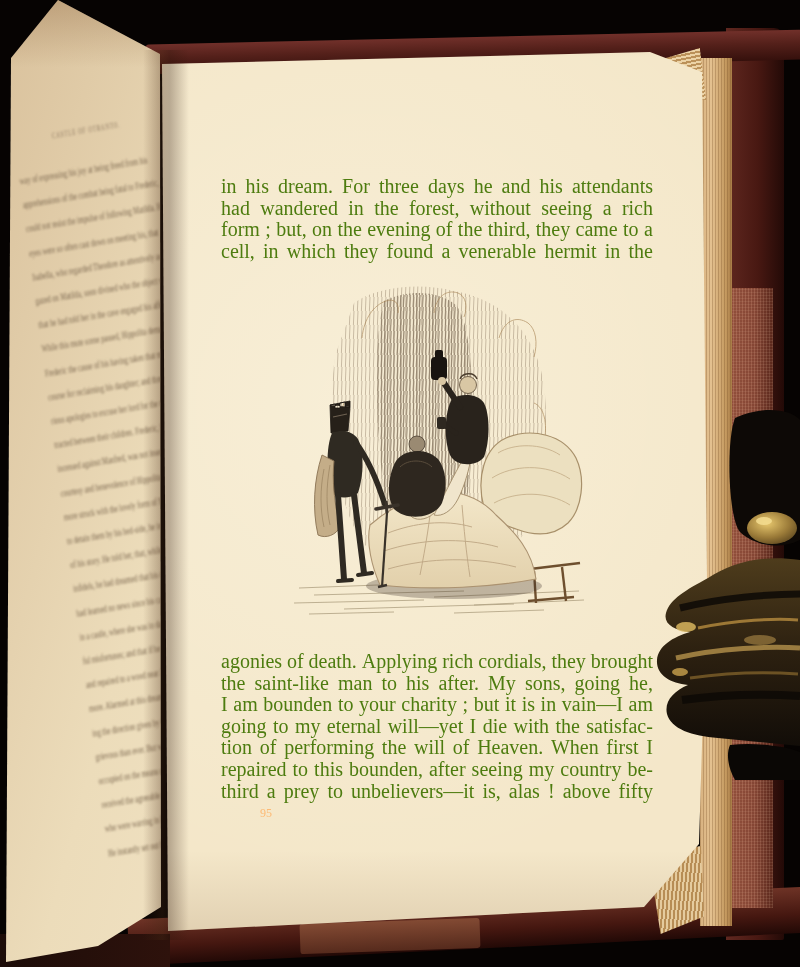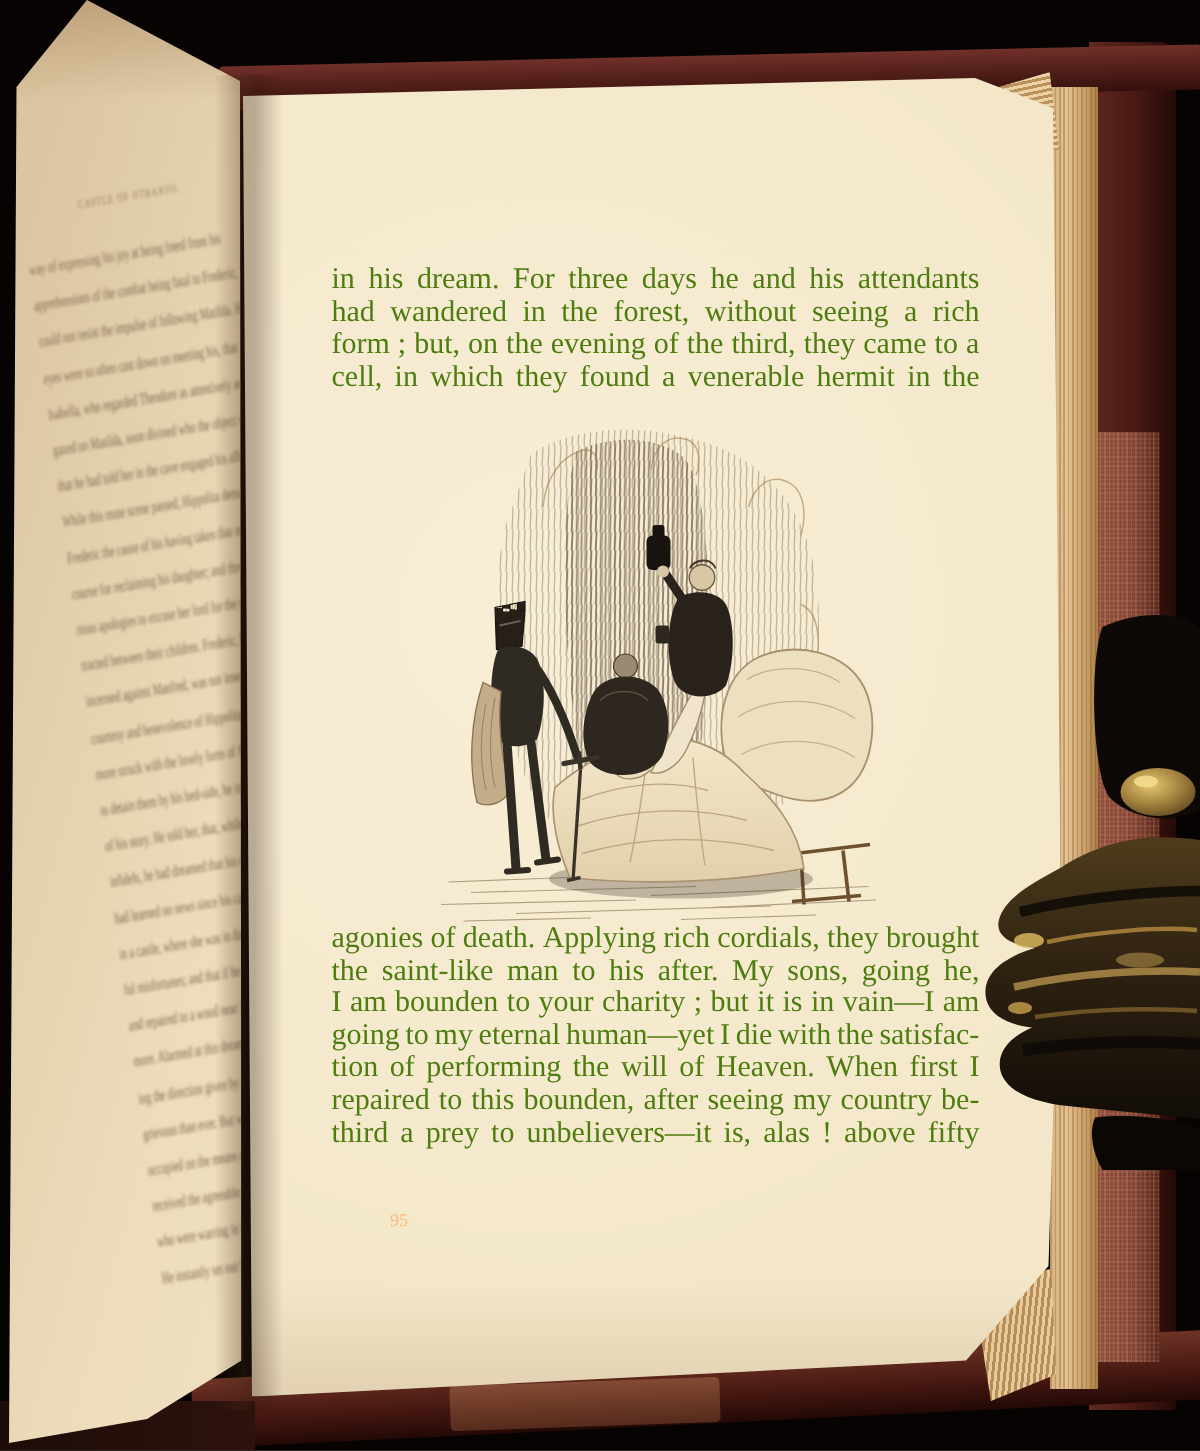--- a/index.html
+++ b/index.html
@@ -63,21 +63,21 @@
   .lp-line{font-size:11px;line-height:24.2px;white-space:nowrap;transform:scaleX(.60);
            transform-origin:0 0;}
 
   
   .rp-header{left:322px;top:143px;width:250px;text-align:center;font-size:12.5px;
              font-weight:bold;letter-spacing:2.6px;color:#4a3a2b;}
   .para{width:432px;color:#4d7c0f;font-size:20px;}
   .para .tline{display:flex;justify-content:space-between;height:21.6px;align-items:baseline;
                white-space:nowrap;}
   .para1{left:221px;top:175px;}
-  .para2{left:221px;top:614px;}
+  .para2{left:221px;top:650px;}
   .page-num{left:246px;top:806px;width:40px;font-size:12px;color:#fdba74;text-align:center;}
 
   .illus{left:284px;top:283px;width:312px;height:338px;}
   .clasp{left:640px;top:400px;width:160px;height:380px;}
 </style>
 </head>
 <body>
 
 <div class="stage">
 
@@ -325,21 +325,21 @@
         <span>is</span>
         <span>in</span>
         <span>vain—I</span>
         <span>am</span>
       </div>
       <div class="tline">
         <span>going</span>
         <span>to</span>
         <span>my</span>
         <span>eternal</span>
-        <span>human—yet</span>
+        <span>will—yet</span>
         <span>I</span>
         <span>die</span>
         <span>with</span>
         <span>the</span>
         <span>satisfac-</span>
       </div>
       <div class="tline">
         <span>tion</span>
         <span>of</span>
         <span>performing</span>

